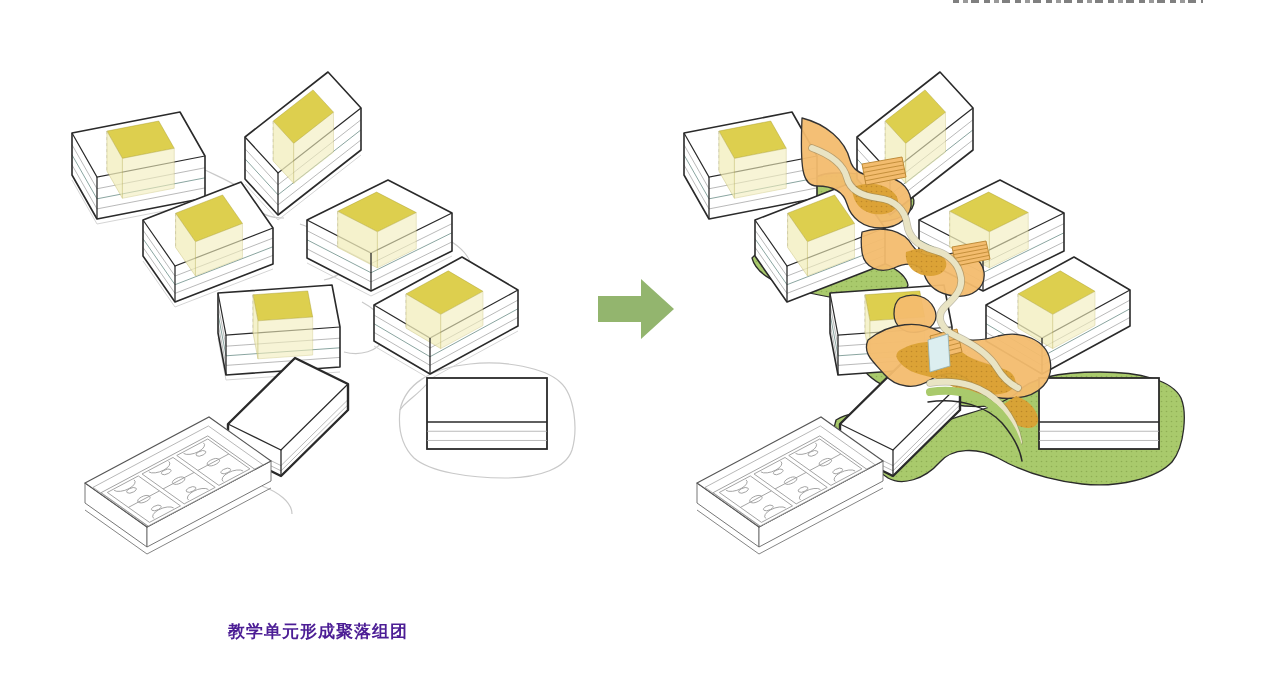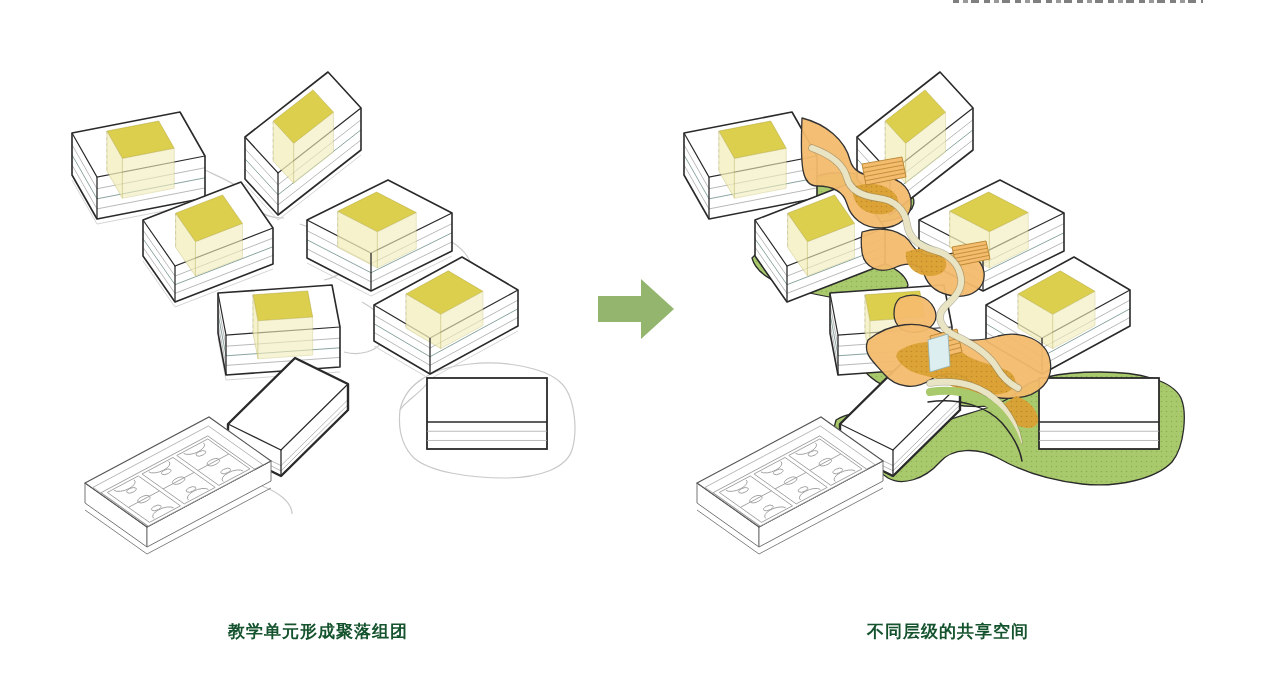--- a/index.html
+++ b/index.html
@@ -1,19 +1,19 @@
 <!DOCTYPE html>
 <html><head>
 <meta charset="utf-8">
 <style>
   html,body{margin:0;padding:0;background:#ffffff;}
   .stage{position:relative;width:1280px;height:685px;background:#ffffff;overflow:hidden;
          font-family:"Liberation Sans","DejaVu Sans",sans-serif;}
   .caption{position:absolute;top:620px;transform:translateX(-50%);font-size:17px;font-weight:700;
-           color:#14532d;letter-spacing:1px;white-space:nowrap;text-align:right;}
+           color:#4c1d95;letter-spacing:1px;white-space:nowrap;text-align:right;}
   .caption-left{left:318px;}
   .caption-right{left:948px;}
   .top-clip{position:absolute;left:953px;top:0;width:250px;height:3px;opacity:.75;
     background:repeating-linear-gradient(90deg,#555 0 6px,transparent 6px 10px,#777 10px 15px,
       transparent 15px 18px,#555 18px 26px,transparent 26px 31px);}
   svg{position:absolute;left:0;top:0;}
 </style>
 </head>
 <body>
 
@@ -334,14 +334,13 @@
           <path fill="none" stroke="#e9e4c4" stroke-width="6" stroke-linecap="round" d="M 812 148 C 834 156 844 166 847 178 C 850 190 862 196 878 198 C 895 200 905 210 907 224 C 909 238 919 246 933 250 C 949 254 959 264 961 278 C 963 292 951 300 943 309 C 936 318 942 330 956 336 C 973 344 989 354 997 368 C 1003 378 1010 384 1018 388"></path>
           <path fill="none" stroke="#8a8465" stroke-width="7.6" stroke-opacity="0.55" stroke-linecap="round" d="M 930 383 C 960 378 985 388 1000 404 C 1012 418 1017 430 1019 442"></path>
           <path fill="none" stroke="#e9e4c4" stroke-width="6" stroke-linecap="round" d="M 930 383 C 960 378 985 388 1000 404 C 1012 418 1017 430 1019 442"></path>
           <path fill="none" stroke="#a9ca6c" stroke-width="8" stroke-linecap="round" d="M 930 392 C 960 387 985 397 1000 413 C 1012 427 1017 439 1019 451"></path>
           <path fill="none" stroke="#2a2a2a" stroke-width="1.5" stroke-linecap="round" d="M 928 402 C 960 397 987 407 1002 423 C 1014 437 1020 449 1022 461"></path>
           <polygon fill="#dceef0" stroke="#8fb0b5" stroke-width="0.8" points="928,340 948,334 950,366 930,372"></polygon>
         </g>
       </g>
     </svg>
   <div class="caption caption-left">教学单元形成聚落组团</div>
-  <div class="caption caption-right">不同层级的共享空间</div>
 </div>
 
 </body></html>

